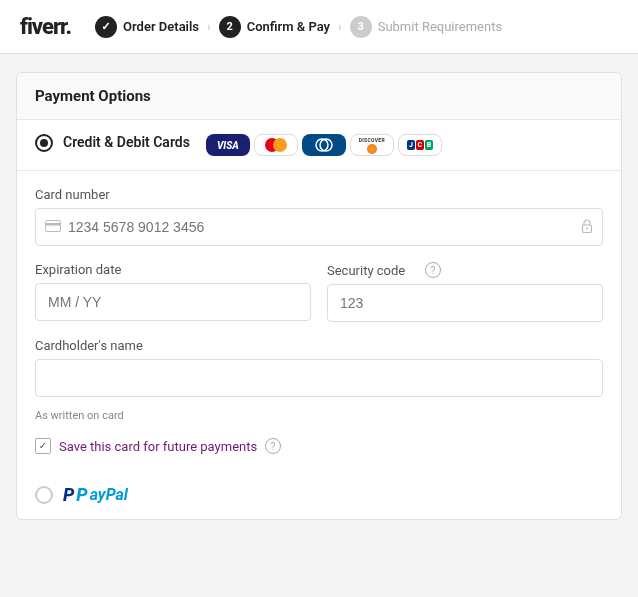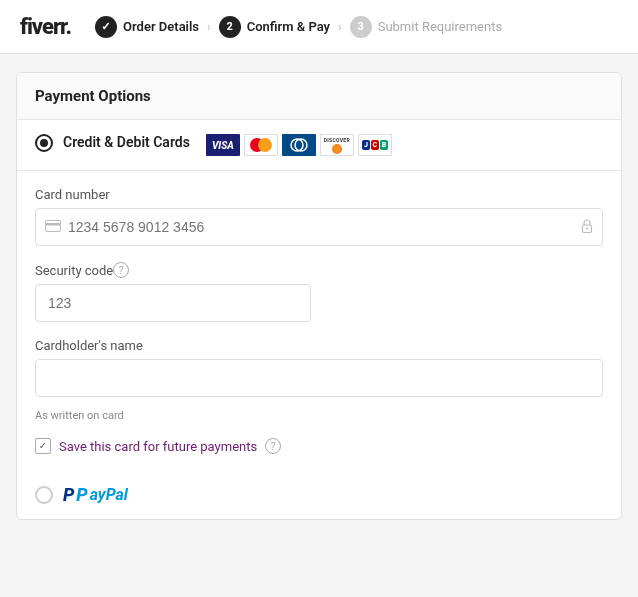--- a/index.html
+++ b/index.html
@@ -146,23 +146,23 @@
 
     .card-icons {
       display: flex;
       gap: 4px;
       align-items: center;
       margin-left: 6px;
     }
 
     
     .cc-icon {
-      width: 34px;
+      width: 44px;
       height: 22px;
-      border-radius: 1px;
+      border-radius: 8px;
       display: flex;
       align-items: center;
       justify-content: center;
       font-size: 7px;
       font-weight: 800;
       letter-spacing: -0.5px;
     }
     .cc-visa {
       background: #1a1f71;
       color: #fff;
@@ -441,21 +441,25 @@
               <rect x="1.5" y="6" width="9" height="7.5" rx="1.5" stroke="#bbb" stroke-width="1.2" fill="none"></rect>
               <path d="M3 6V4a3 3 0 016 0v2" stroke="#bbb" stroke-width="1.2" fill="none"></path>
               <circle cx="6" cy="9.5" r="1" fill="#bbb"></circle>
             </svg>
           </span>
         </div>
       </div>
 
       <div class="two-cols">
         <div class="form-group" style="margin-bottom:0;">
-          <label class="form-label" style="display:flex; align-items:center; gap:0;">
+          <label class="form-label">Expiration date</label>
+          <input class="form-input" type="text" value="" placeholder="MM / YY" style="">
+        </div>
+        <div class="form-group" style="margin-bottom:0;">
+          <label class="form-label" style="display:flex; align-items:center; gap:20px;">
             <span>Security code</span>
             <div class="info-icon">?</div>
           </label>
           <input class="form-input" type="text" value="" placeholder="123" style="">
         </div>
       </div>
 
       <div class="form-group">
         <label class="form-label">Cardholder's name</label>
         <input class="form-input" type="text" placeholder="" value="" style="">

